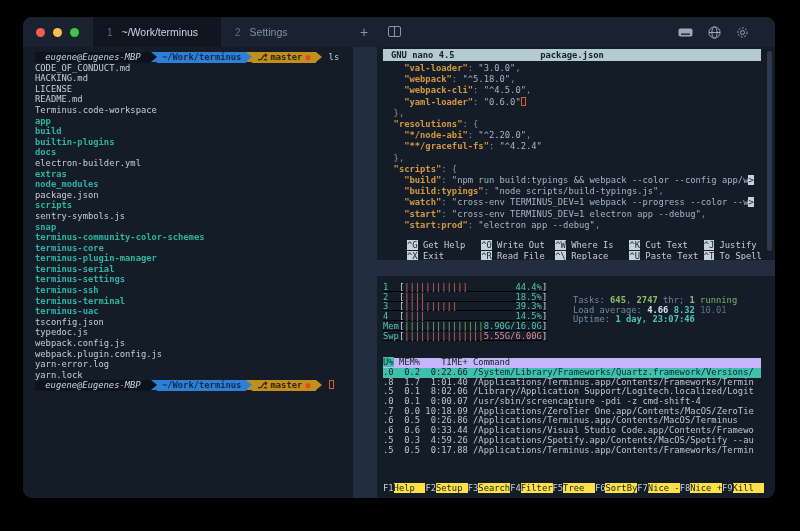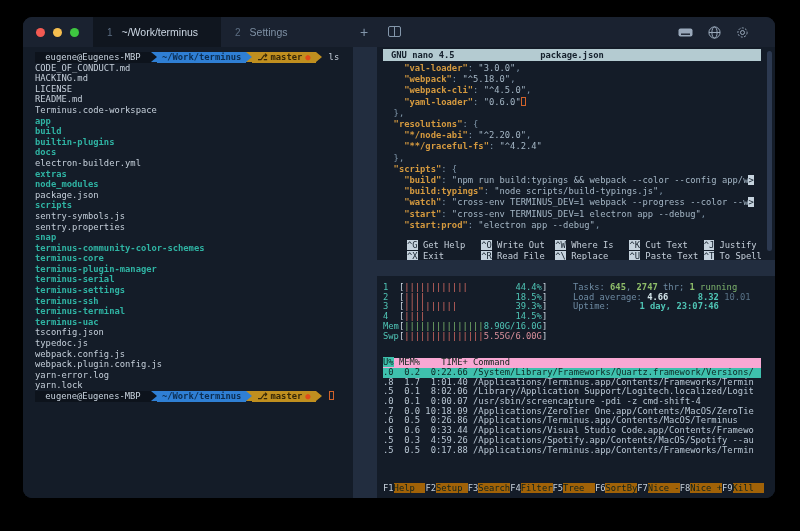--- a/index.html
+++ b/index.html
@@ -52,34 +52,34 @@
   .c-mbr  { color:#cfd9e4; }
   .c-cbar { color:#d56a62; }
   .c-gbar { color:#7cb56b; }
   .c-pct  { color:#4fc4b5; }
   .c-memtx{ color:#4fc4b5; }
   .c-swptx{ color:#d98f9b; }
   .c-slbl { color:#6e8ba3; }
   .c-sgrnb{ color:#8fbe6a; font-weight:bold; }
   .c-sgrn { color:#7db36c; }
   .c-swhtb{ color:#d3e4e9; font-weight:bold; }
-  .c-stealb{ color:#4fc4b5; font-weight:bold;margin-left:24px; }
+  .c-stealb{ color:#4fc4b5; font-weight:bold; }
   .c-sdim { color:#597387; }
   .c-row  { color:#b9c7d4; }
-  .c-fk   { background:#a16207; color:#10231e; }
-  .thead  { background:#f9a8d4; color:#11231a; width:100%; }
+  .c-fk   { background:#fde047; color:#10231e; }
+  .thead  { background:#c4b5fd; color:#11231a; width:100%; }
   .thead .c-th    { color:#11231a; }
   .thead .c-thsel { background:#3ec0ad; color:#0d2320; }
   .rsel   { background:#3ec0ad; width:100%; }
   .rsel .c-rowsel { color:#0d2824; }
 
   
   .prompt { display:flex; align-items:stretch; height:10.6px; }
   .pseg { display:inline-flex; align-items:center; padding:0 5px; }
-  .pseg-user   { background:#0d131c; color:#c9d4df; }
+  .pseg-user   { background:#0d131c; color:#c9d4df;font-style:italic; }
   .pseg-path   { background:#2f7fd4; color:#0c2d50; font-weight:bold; }
   .pseg-branch { background:#c08f1f; color:#352708; font-weight:bold; gap:3px; }
   .pdot { color:#e04b1a; }
   .parr { width:0; height:0; border-top:5.3px solid transparent; border-bottom:5.3px solid transparent;
           border-left:6px solid transparent; flex:none; }
   .parr1 { border-left-color:#0d131c; border-top-color:#2f7fd4; border-bottom-color:#2f7fd4; }
   .parr2 { border-left-color:#2f7fd4; border-top-color:#c08f1f; border-bottom-color:#c08f1f; }
   .parr3 { border-left-color:#c08f1f; }
   .pcmd { padding-left:7px; color:#c5cfda; }
 
@@ -88,22 +88,22 @@
                  font-size:8.8px; line-height:12px; height:12px; flex:none;
                  font-weight:bold; white-space:pre; }
   .nano-header .app { padding-left:8px; }
   .nano-header .fname { position:absolute; left:0; right:0; text-align:center; }
   .nano-lines { margin-top:2px; }
   .nano-shortcuts { margin-top:9px;padding-left:24px; }
   .nano-scrollbar { position:absolute; right:3px; top:4px; width:5px; height:200px;
                     background:#2c3950; border-radius:3px; }
 
   
-  .meters { position:relative; }
-  .stats { position:absolute; left:190px; top:0; }
+  .meters { position:relative;text-decoration:underline; }
+  .stats { position:absolute; left:190px; top:13px; }
   .ptable { margin-top:17px; }
   .fbar { margin-top:auto; }
 </style>
 </head>
 <body>
 
 <div class="window">
 
   <div class="tabbar">
     <div class="lights">
@@ -166,21 +166,20 @@
           <div class="tline"><span class="c-dir">app</span></div>
           <div class="tline"><span class="c-dir">build</span></div>
           <div class="tline"><span class="c-dir">builtin-plugins</span></div>
           <div class="tline"><span class="c-dir">docs</span></div>
           <div class="tline"><span class="c-fg">electron-builder.yml</span></div>
           <div class="tline"><span class="c-dir">extras</span></div>
           <div class="tline"><span class="c-dir">node_modules</span></div>
           <div class="tline"><span class="c-fg">package.json</span></div>
           <div class="tline"><span class="c-dir">scripts</span></div>
           <div class="tline"><span class="c-fg">sentry-symbols.js</span></div>
-          <div class="tline"><span class="c-fg">sentry.properties</span></div>
           <div class="tline"><span class="c-dir">snap</span></div>
           <div class="tline"><span class="c-dir">terminus-community-color-schemes</span></div>
           <div class="tline"><span class="c-dir">terminus-core</span></div>
           <div class="tline"><span class="c-dir">terminus-plugin-manager</span></div>
           <div class="tline"><span class="c-dir">terminus-serial</span></div>
           <div class="tline"><span class="c-dir">terminus-settings</span></div>
           <div class="tline"><span class="c-dir">terminus-ssh</span></div>
           <div class="tline"><span class="c-dir">terminus-terminal</span></div>
           <div class="tline"><span class="c-dir">terminus-uac</span></div>
           <div class="tline"><span class="c-fg">tsconfig.json</span></div>

